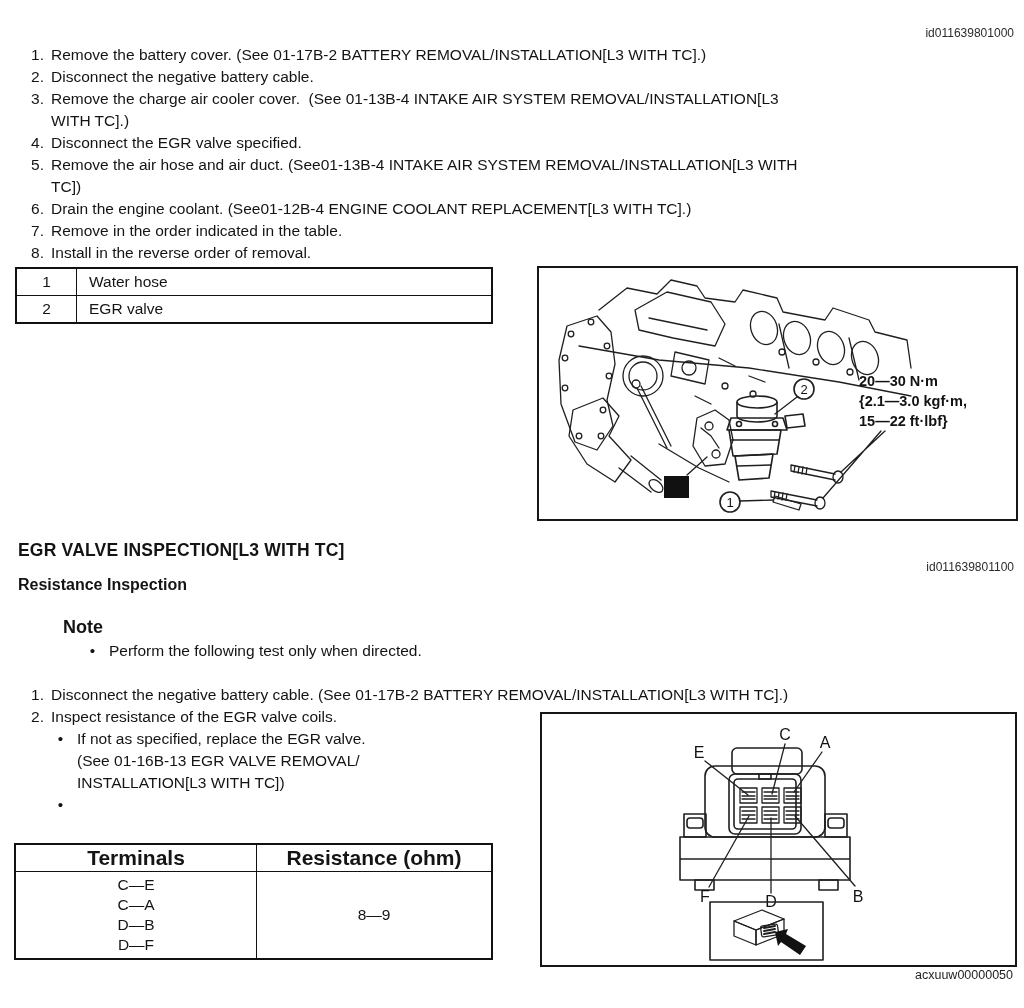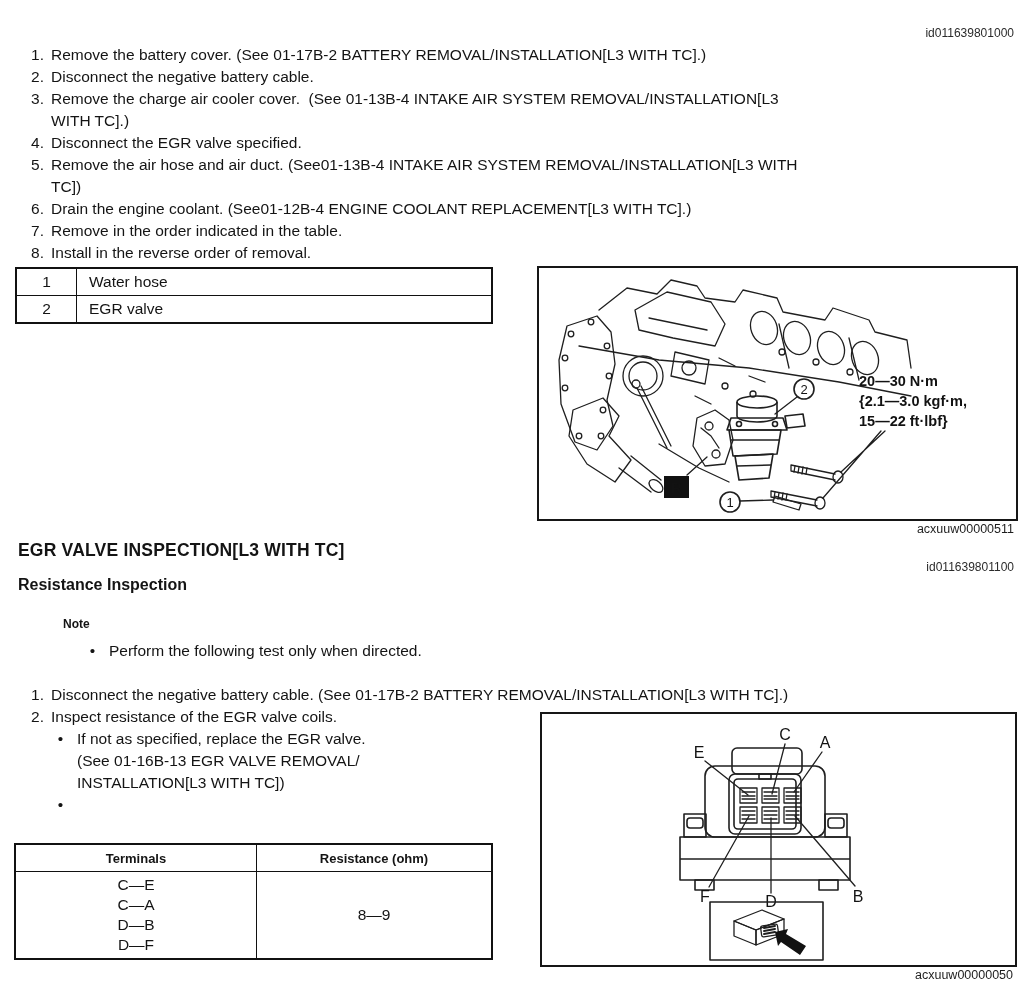--- a/index.html
+++ b/index.html
@@ -11,31 +11,31 @@
 
   .steps{position:absolute;left:18px;width:1000px;font-size:15.5px;line-height:22px;}
   .step{display:flex;}
   .step-num{flex:none;width:26px;text-align:right;margin-right:7px;}
   .step-text{white-space:pre-wrap;}
   .sub-bullets{margin-left:36px;}
   .bullet-row{display:flex;}
   .bullet-dot{flex:none;width:13px;margin-right:10px;text-align:center;}
   .bullet-text{white-space:pre-wrap;}
 
-  .note-label{position:absolute;left:63px;top:617px;font-size:12px;font-weight:bold;}
+  .note-label{position:absolute;left:63px;top:617px;font-size:18px;font-weight:bold;}
   .note-row{position:absolute;left:86px;top:640px;font-size:15.5px;line-height:22px;display:flex;}
 
   table{border-collapse:collapse;background:#fff;}
   .ptable{position:absolute;left:15px;top:267px;width:478px;font-size:15.5px;border:2.5px solid #111;}
   .ptable td{border:1.6px solid #111;height:24px;}
   .ptable .c1{width:57px;text-align:center;}
   .ptable .c2{padding-left:12px;border-radius:11px;}
 
   .rtable{position:absolute;left:14px;top:843px;width:479px;font-size:15.5px;border:2.5px solid #111;}
-  .rtable th{border:1.6px solid #111;height:24px;font-size:13px;}
+  .rtable th{border:1.6px solid #111;height:24px;font-size:21px;}
   .rtable td{border:1.6px solid #111;text-align:center;vertical-align:middle;height:84px;}
   .rtable .tcol{width:238px;}
   .term-line{line-height:20px;}
 
   .fig{position:absolute;border:2px solid #161616;background:#fff;}
   #fig1{left:537px;top:266px;width:477px;height:251px;}
   #fig2{left:540px;top:712px;width:473px;height:251px;}
   .caption{position:absolute;font-size:12.5px;color:#1e1e1e;text-align:right;}
   #caption1{left:537px;width:477px;top:522px;}
   #caption2{left:540px;width:473px;top:968px;}
@@ -199,21 +199,20 @@
         <path class="sk" d="M201,233 234,232"></path>
       </g>
 
       <g>
         <path class="sk" d="M148,207 168,189"></path>
         <rect x="125" y="208" width="25" height="22" fill="#111"></rect>
         <text x="137.5" y="224.5" text-anchor="middle" font-size="15" font-weight="bold" fill="#fff">R</text>
       </g>
     </svg>
   </div>
-  <div class="caption" id="caption1">acxuuw00000511</div>
 
   <div class="h1" style="top:540px;">EGR VALVE INSPECTION[L3 WITH TC]</div>
   <div class="docid" style="top:560px;">id011639801100</div>
   <div class="subtitle" style="top:576px;">Resistance Inspection</div>
 
   <div class="note-label">Note</div>
   <div class="note-row">
     <span class="bullet-dot">•</span>
     <span>Perform the following test only when directed.</span>
   </div>

